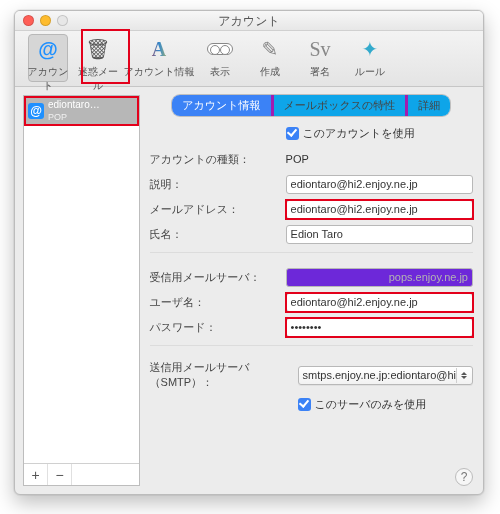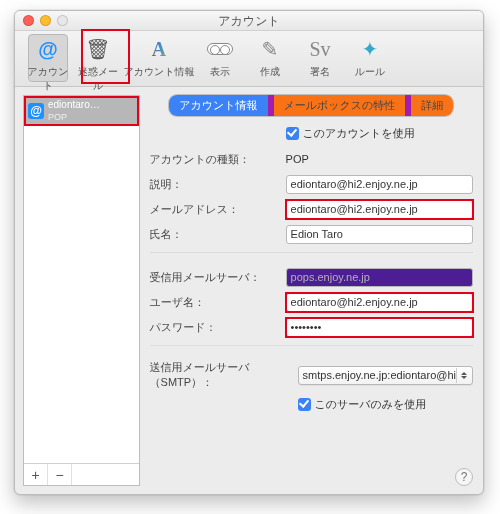--- a/index.html
+++ b/index.html
@@ -138,23 +138,23 @@
   .seg {
     display: inline-flex;
     border-radius: 8px;
     overflow: hidden;
     box-shadow: 0 0 0 1px #bfbfbf;
     font-size: 11px;
     text-align: right;
   }
   .seg .s {
     padding: 3px 10px;
-    background: #f97316;
+    background: #0ea5e9;
     color: #444;
-    border-left: 6px solid #a21caf;
+    border-left: 3px solid #a21caf;
   }
   .seg .s:first-child { border-left: none; }
   .seg .s.active {
     background: #3b82f6;
     color: #fff;
   }
   .row {
     display: flex;
     align-items: center;
     margin: 5px 0;
@@ -171,21 +171,21 @@
   input[type=text], input[type=password], .select {
     width: 100%;
     height: 19px;
     border: 1px solid #b8b8b8;
     border-radius: 3px;
     background: #fff;
     font-size: 11px;
     padding: 0 4px;
     color: #333;
   }
-  input[disabled] { color: #b3b3b3; background: #4c1d95; }
+  input[disabled] { color: #b3b3b3; background: #6d28d9; text-align: right; }
   .static { font-size: 11px; color: #333; }
   .chk {
     display: inline-flex; align-items: center; gap: 4px;
     font-size: 11px; color: #333;
   }
   .chkbox {
     width: 13px; height: 13px; border-radius: 3px;
     background: #3b82f6; position: relative;
   }
   .chkbox::after {

